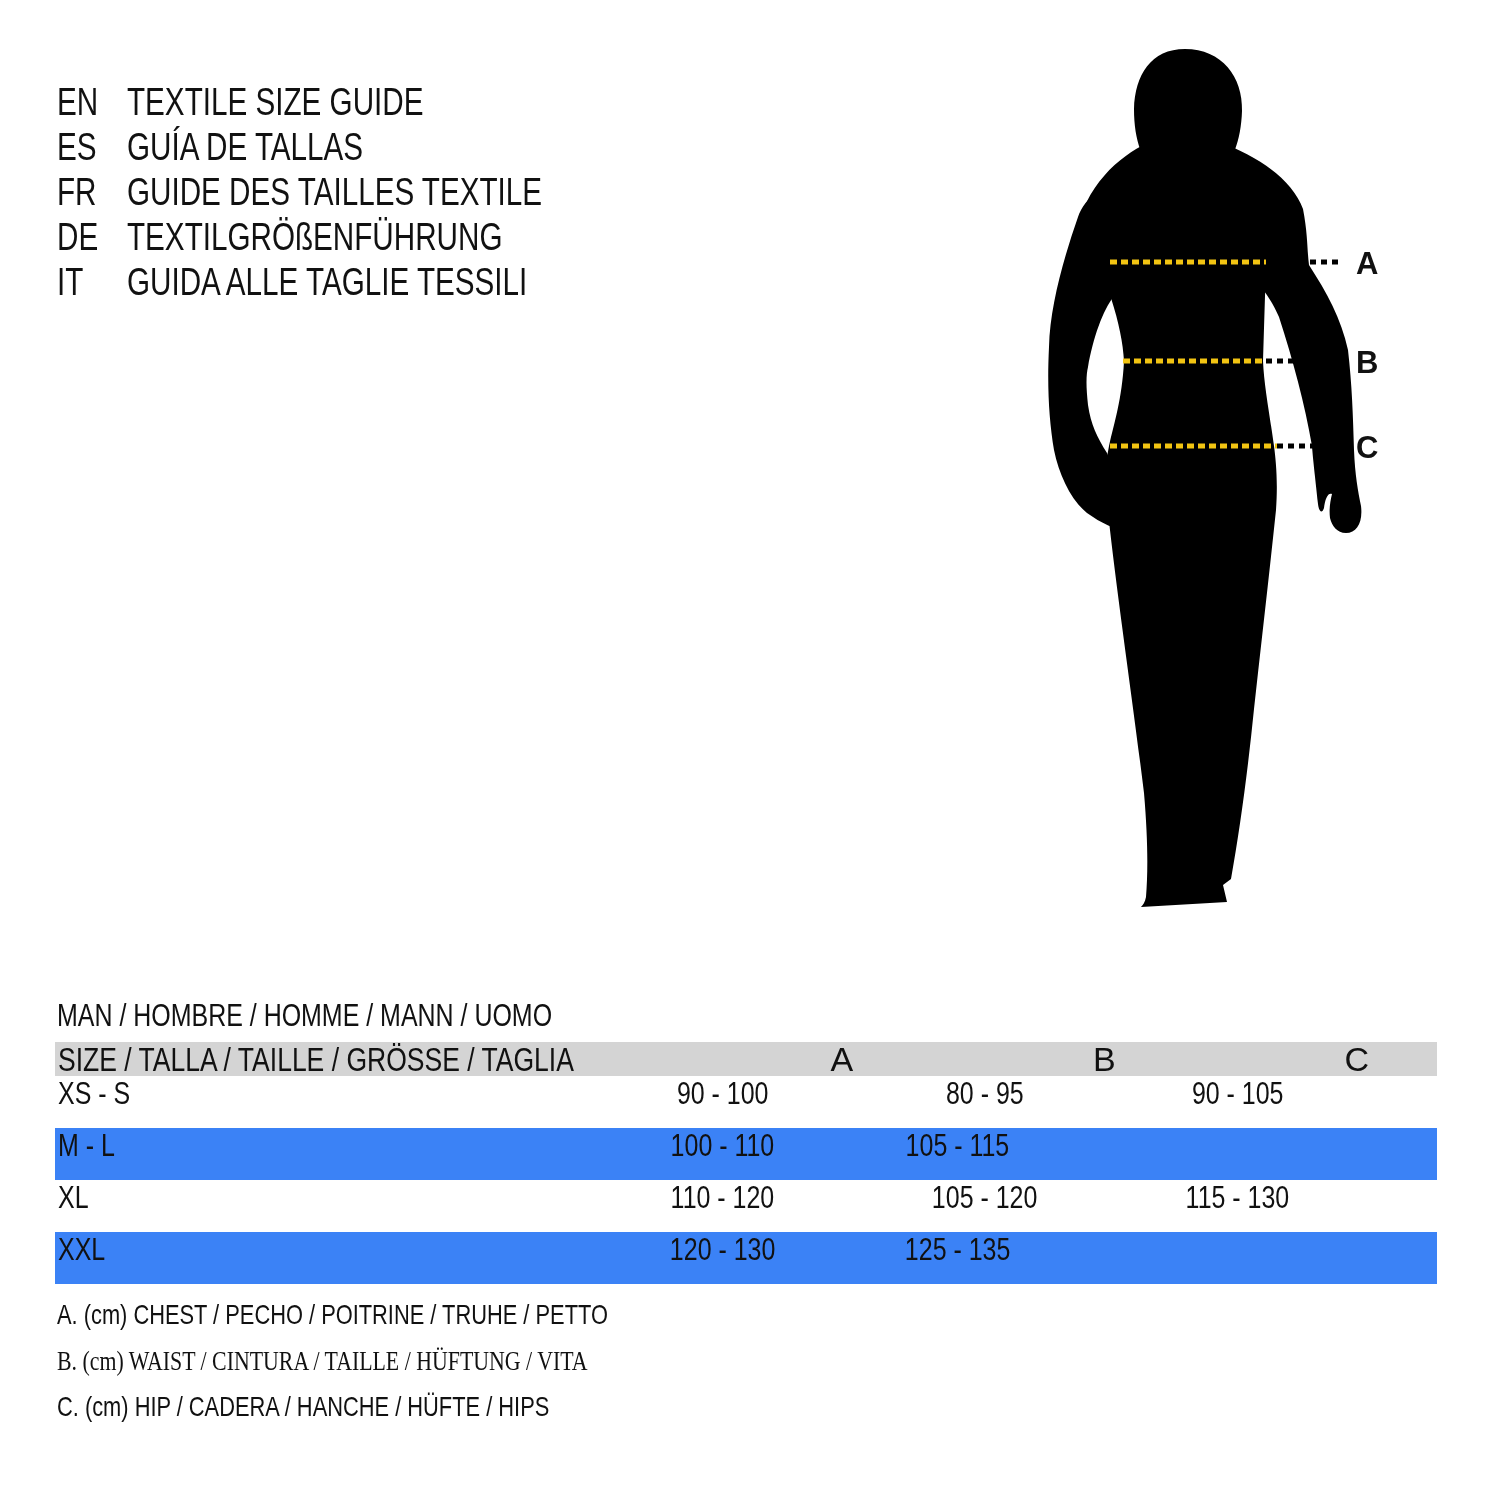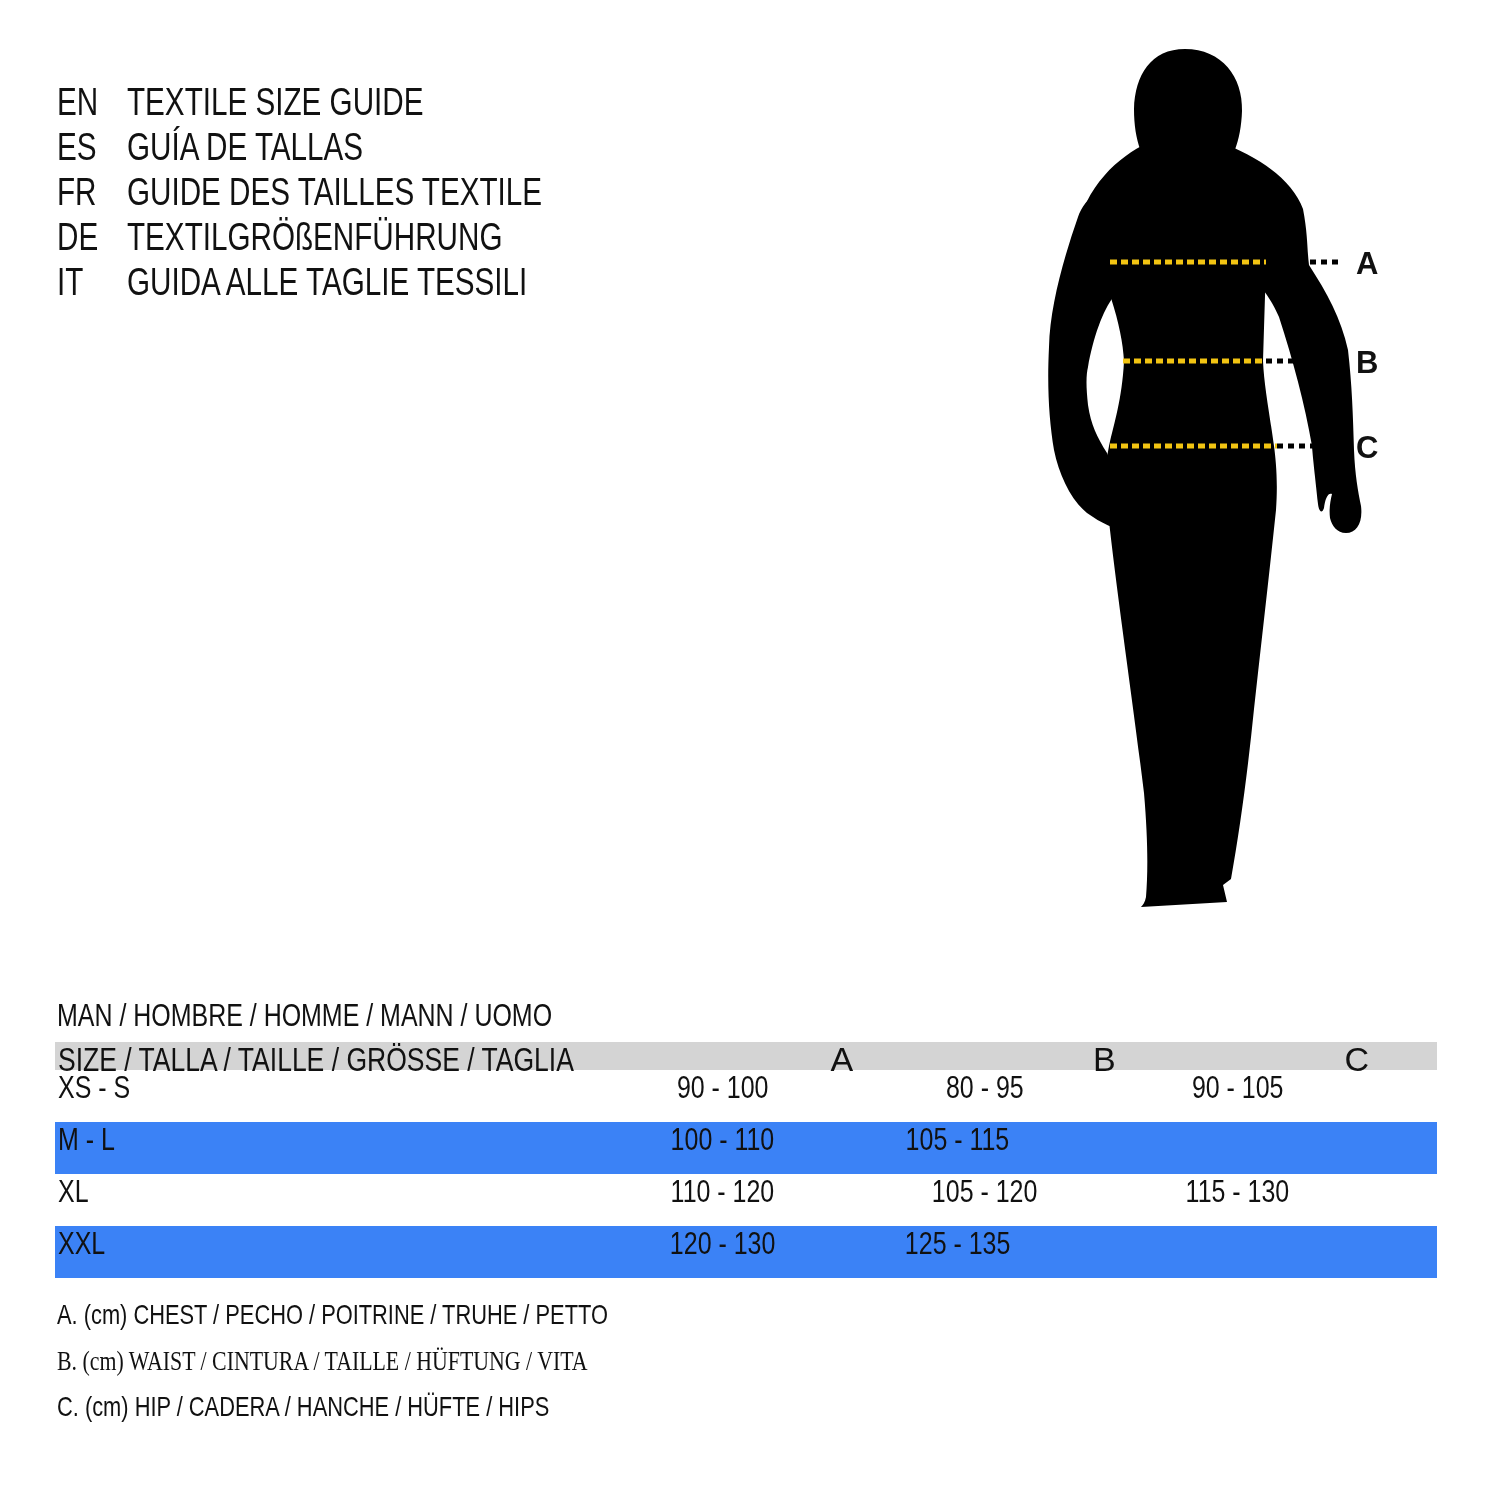--- a/index.html
+++ b/index.html
@@ -24,21 +24,21 @@
 
   .section-heading { left:57px; top:998px; font-size:32px; line-height:34px; }
 
   
   .figure-svg { left:1035px; top:45px; width:330px; height:880px; }
   .measure-label { position:absolute; left:1356px; width:40px; font-size:31px; font-weight:bold; line-height:31px; }
 
   
   .size-table { left:55px; top:1042px; width:1382px; font-size:32px; }
   .trow { display:flex; width:100%; }
-  .trow.header { height:28px; line-height:34px; background:#d4d4d4; font-size:34px; }
+  .trow.header { height:34px; line-height:34px; background:#d4d4d4; font-size:34px; }
   .trow.data { height:52px; line-height:35px; }
   .trow.alt { background:#3b82f6; }
   .c-size { flex:0 0 545px; text-align:left; padding-left:3px; }
   .c-a { flex:0 0 245px; text-align:center; }
   .c-b { flex:0 0 280px; text-align:center; }
   .c-c { flex:0 0 225px; text-align:center; }
   .c-sp { flex:0 0 87px; }
 
   
   .legend-row { position:absolute; left:57px; height:46px; line-height:46px; font-size:28px; }

